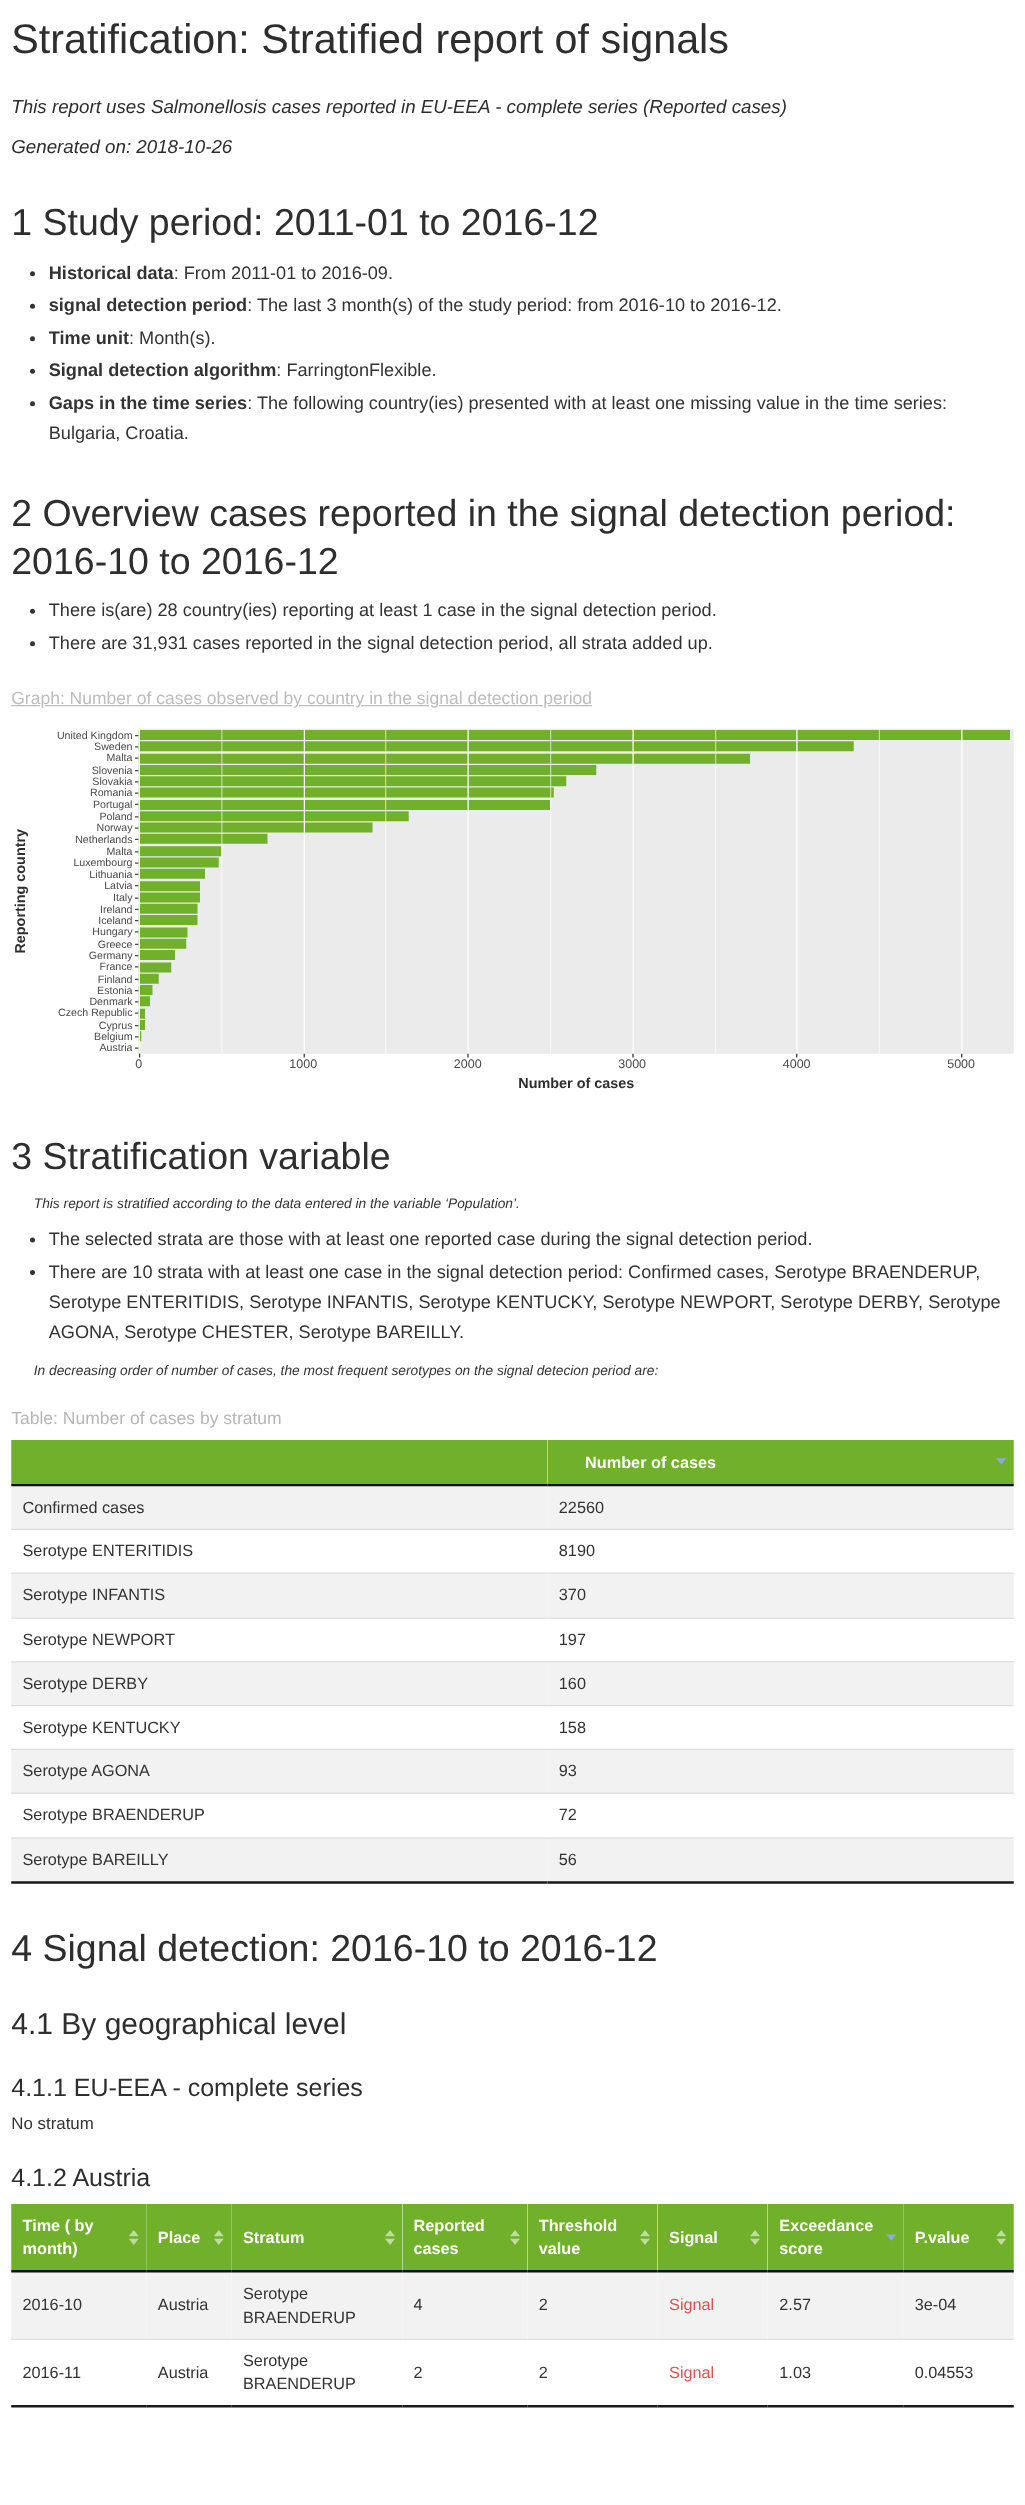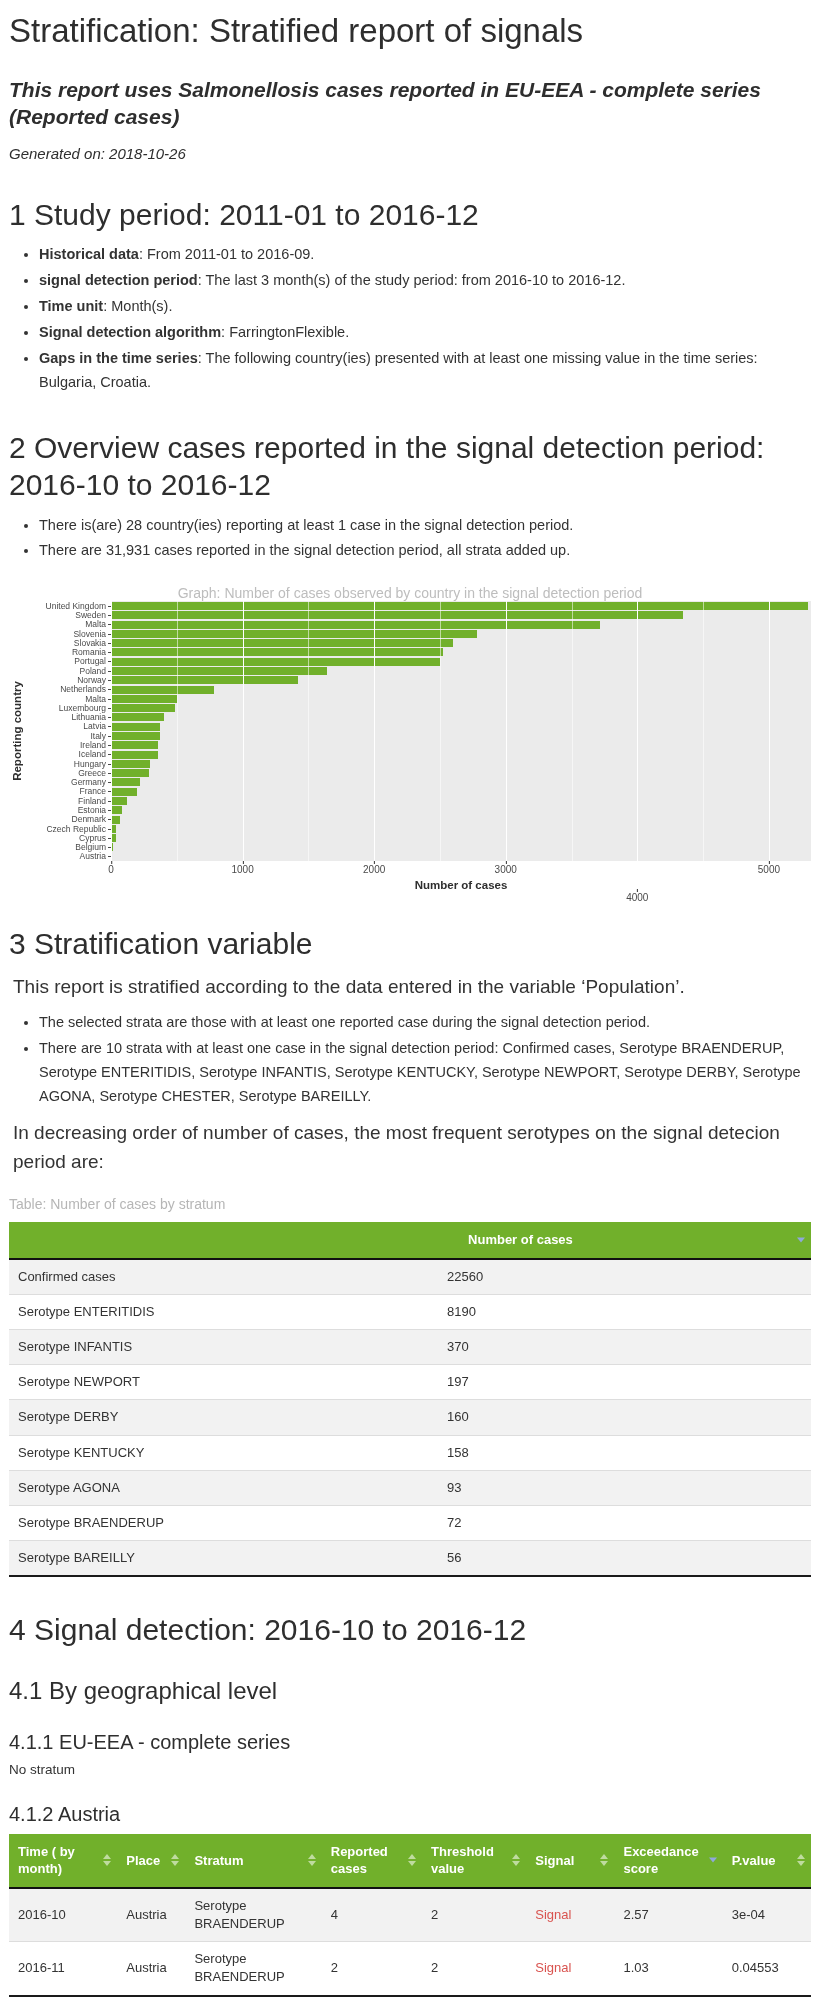--- a/index.html
+++ b/index.html
@@ -7,35 +7,35 @@
   body {
     width: 820px;
     min-height: 2004px;
     font-family: "Liberation Sans", sans-serif;
     color: #333;
     padding: 4px 9px 20px 9px;
   }
 
   
   .title      { font-size: 33px; font-weight: 500; color: #2e2e2e; margin: 8px 0 26px; line-height: 1.15; }
-  .subtitle   { font-size: 21px; font-style: italic; font-weight: 700; color: #2e2e2e; margin: 0 0 14px; line-height: 1.3; }
+  .subtitle   { font-size: 15px; font-style: italic; font-weight: 400; color: #2e2e2e; margin: 0 0 14px; line-height: 1.3; }
   .generated  { font-size: 15px; font-style: italic; color: #2e2e2e; margin: 0 0 30px; }
   h1.sec      { font-size: 30px; font-weight: 500; color: #2e2e2e; margin: 34px 0 10px; line-height: 1.25; }
   h2.sec      { font-size: 24px; font-weight: 400; color: #2e2e2e; margin: 28px 0 8px; }
   h3.sec      { font-size: 20px; font-weight: 500; color: #2e2e2e; margin: 26px 0 8px; }
-  p.body-text { font-size: 19px; margin: 10px 4px; line-height: 1.5; }
+  p.body-text { font-size: 11px; margin: 10px 18px; line-height: 1.5; font-style: italic; }
   p.no-signals{ font-size: 13.5px; margin: 8px 0 18px; }
   ul.bullets  { margin: 6px 0 10px 16px; padding-left: 14px; }
   ul.bullets li { font-size: 14.5px; line-height: 1.65; margin: 2px 0; }
   ul.bullets li strong { font-weight: bold; }
   .caption    { color: #b6b6b6; font-size: 14px; margin: 20px 0 10px; }
 
   
   .chart       { margin: 22px 0 6px; }
-  .chart-title { text-align: center; color: #bdbdbd; font-size: 14px; margin-bottom: 0; }
+  .chart-title { color: #bdbdbd; font-size: 14px; margin-bottom: 17px; text-decoration: underline; }
   .chart-body  { display: flex; align-items: stretch; height: 260px; }
   .ylab        { width: 16px; position: relative; }
   .ylab span   { position: absolute; top: 50%; left: 50%;
                  transform: translate(-50%,-50%) rotate(-90deg);
                  white-space: nowrap; font-weight: bold; font-size: 11.5px; color: #2e2e2e; }
   .clabels     { width: 86px; display: flex; flex-direction: column; justify-content: space-around; }
   .clabel      { font-size: 8.5px; color: #4a4a4a; text-align: right; line-height: 1; white-space: nowrap; }
   .clabel::after { content:""; display:inline-block; width:3px; height:1px; background:#4a4a4a;
                  margin-left:2px; vertical-align:2px; }
   .panel       { flex: 1; background: var(--panel-gray, #EBEBEB); position: relative; }
@@ -186,21 +186,21 @@
         <div class="grid" style="left: 75.188%;"></div>
         <div class="grid minor" style="left: 84.5865%;"></div>
         <div class="grid" style="left: 93.985%;"></div>
       </div>
   </div>
   <div class="xticks" id="chart-xticks">
       <span class="xtick" style="left: 0%;">0</span>
       <span class="xtick" style="left: 18.797%;">1000</span>
       <span class="xtick" style="left: 37.594%;">2000</span>
       <span class="xtick" style="left: 56.391%;">3000</span>
-      <span class="xtick" style="left: 75.188%; margin-top: 28px;">4000</span>
+      <span class="xtick" style="left: 75.188%;">4000</span>
       <span class="xtick" style="left: 93.985%;">5000</span>
     </div>
   <div class="xlabel">Number of cases</div>
 </div>
 
 <h1 class="sec">3 Stratification variable</h1>
 <p class="body-text">This report is stratified according to the data entered in the variable ‘Population’.</p>
 <ul class="bullets" id="s3-bullets">
     <li>The selected strata are those with at least one reported case during the signal detection period.</li>
     <li>There are 10 strata with at least one case in the signal detection period: Confirmed cases, Serotype BRAENDERUP, Serotype ENTERITIDIS, Serotype INFANTIS, Serotype KENTUCKY, Serotype NEWPORT, Serotype DERBY, Serotype AGONA, Serotype CHESTER, Serotype BAREILLY.</li>

